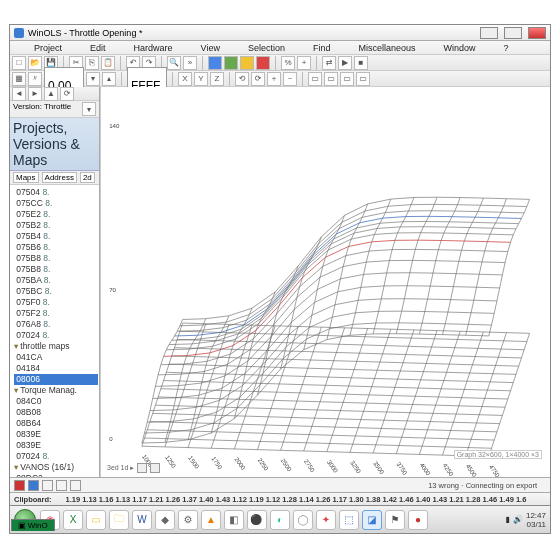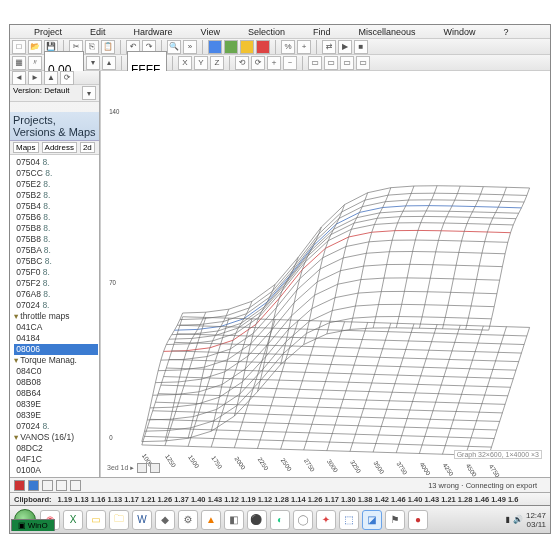--- a/index.html
+++ b/index.html
@@ -78,26 +78,25 @@
     min-height: 0;
   }
   .sidebar {
     width: 90px;
     border-right: 1px solid #aaa;
     background: linear-gradient(#f4f4f4,#ececec);
     display: flex;
     flex-direction: column;
   }
   .sidebar-head {
-    font-size: 11px;
+    font-size: 14px;
     padding: 2px 3px;
     background: linear-gradient(#d7e4f2,#c6d7ea);
     border-bottom: 1px solid #aac;
     color:#234;
-    margin-top:10px;
   }
   .sidebar-sub {
     font-size: 8px; padding:1px 3px;
     border-bottom:1px solid #ccc;
     display:flex; gap:3px;
     background:#efefef;
   }
   .sidebar-tab { padding:0 2px; border:1px solid #bbb; background:#fff; }
   .tree {
     flex:1;
@@ -142,21 +141,21 @@
     border-top:1px solid #aaa;
     background: linear-gradient(#f6f6f6,#e9e9e9);
     font-size: 7.5px;
     color:#333;
     display:flex; align-items:center;
     padding: 0 4px;
     gap: 6px;
     font-weight: bold;
   }
   .statusbar .clip { flex:0 0 auto; }
-  .statusbar .vals { flex:1; white-space:nowrap; overflow:hidden; }
+  .statusbar .vals { flex:1; white-space:nowrap; overflow:hidden;margin-left:8px; }
   .taskbar {
     height: 28px;
     border-top:1px solid #888;
     background: linear-gradient(#f3f3f3,#d7d7d7);
     display:flex; align-items:center;
     padding: 2px 4px;
     gap: 4px;
   }
   .start {
     width: 22px; height: 22px;
@@ -186,20 +185,28 @@
     gap:3px;
   }
   .bottom-strip .b { width:11px; height:11px; border:1px solid #999; }
 </style>
 </head>
 <body>
 
 <div class="outer-pad">
 <div class="app">
 
+  <div class="titlebar">
+    <span class="icon"></span>
+    <span>WinOLS - Throttle Opening *</span>
+    <span class="spacer"></span>
+    <span class="winbtn"></span>
+    <span class="winbtn"></span>
+    <span class="winbtn close"></span>
+  </div>
 
   <div class="menubar" id="menubar">
         <span class="item">Project</span>
         <span class="item">Edit</span>
         <span class="item">Hardware</span>
         <span class="item">View</span>
         <span class="item">Selection</span>
         <span class="item">Find</span>
         <span class="item">Miscellaneous</span>
         <span class="item">Window</span>
@@ -260,21 +267,21 @@
 
   <div class="workspace">
     <div class="sidebar">
       <div class="toolbar" style="height:14px">
         <span class="tbtn">◄</span>
         <span class="tbtn">►</span>
         <span class="tbtn">▲</span>
         <span class="tbtn">⟳</span>
       </div>
       <div class="sidebar-sub">
-        <span>Version: Default</span>
+        <span>Version: Throttle</span>
         <span class="tbtn" style="margin-left:auto">▾</span>
       </div>
       <div class="sidebar-head">Projects, Versions &amp; Maps</div>
       <div class="sidebar-sub" id="sidebar-tabs">
             <span class="sidebar-tab">Maps</span>
             <span class="sidebar-tab">Address</span>
             <span class="sidebar-tab">2d</span>
           </div>
       <div class="tree" id="tree">
             <div class="node">&nbsp;07504 <span class="k">8.</span></div>

